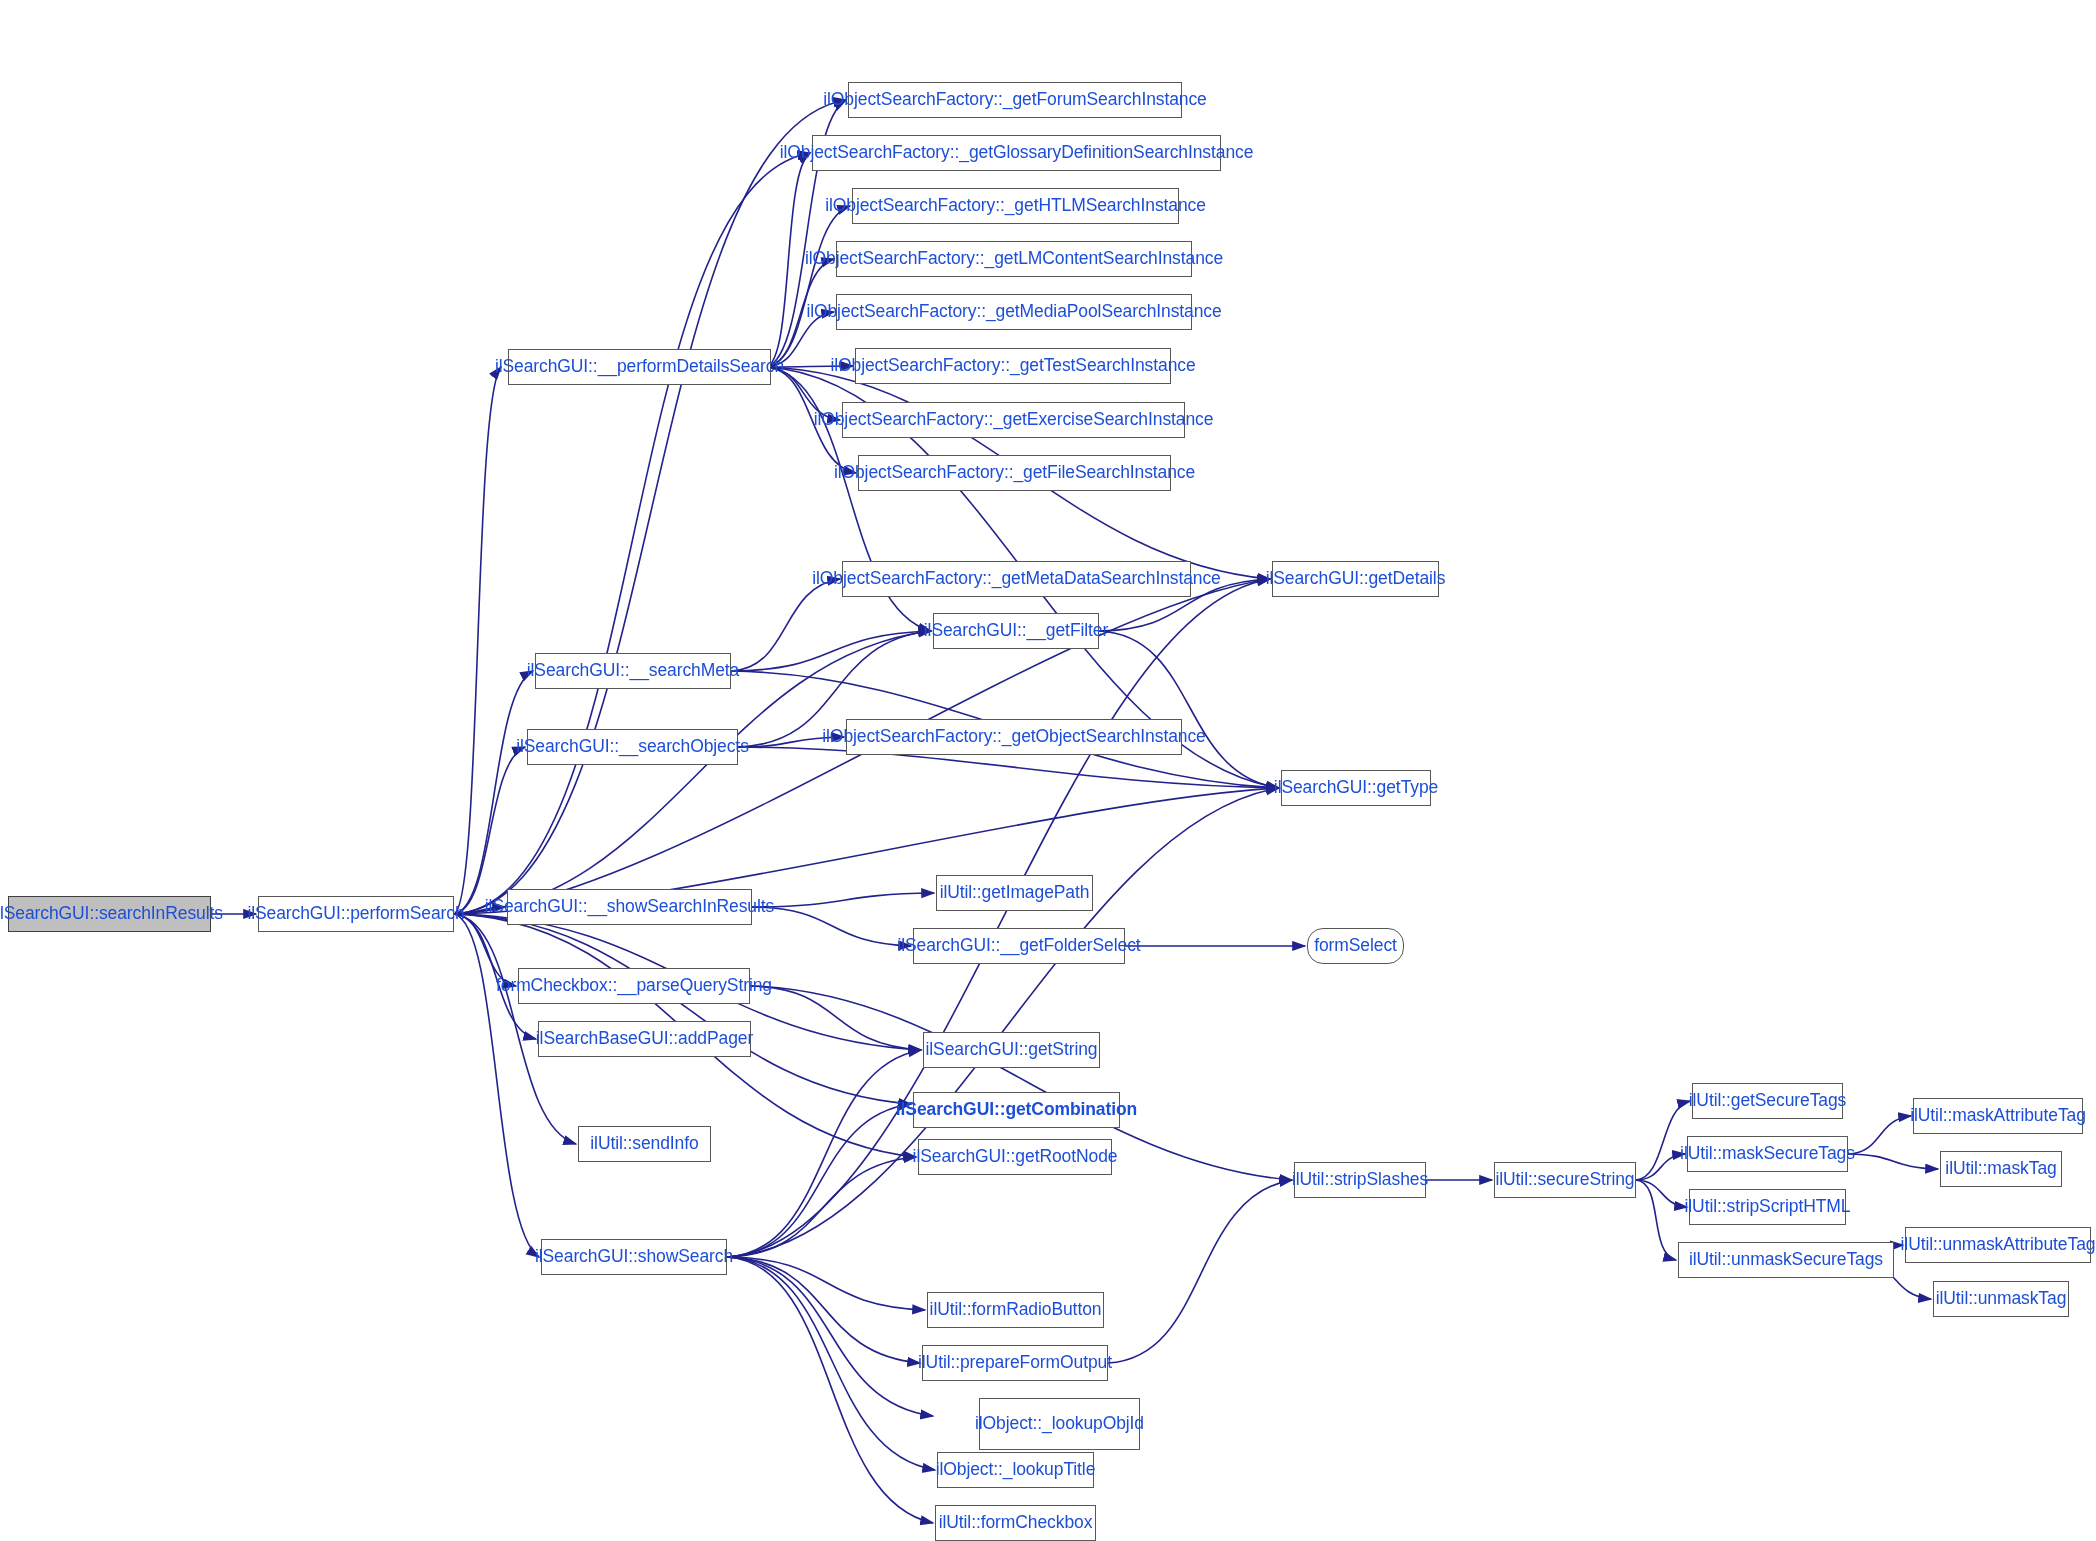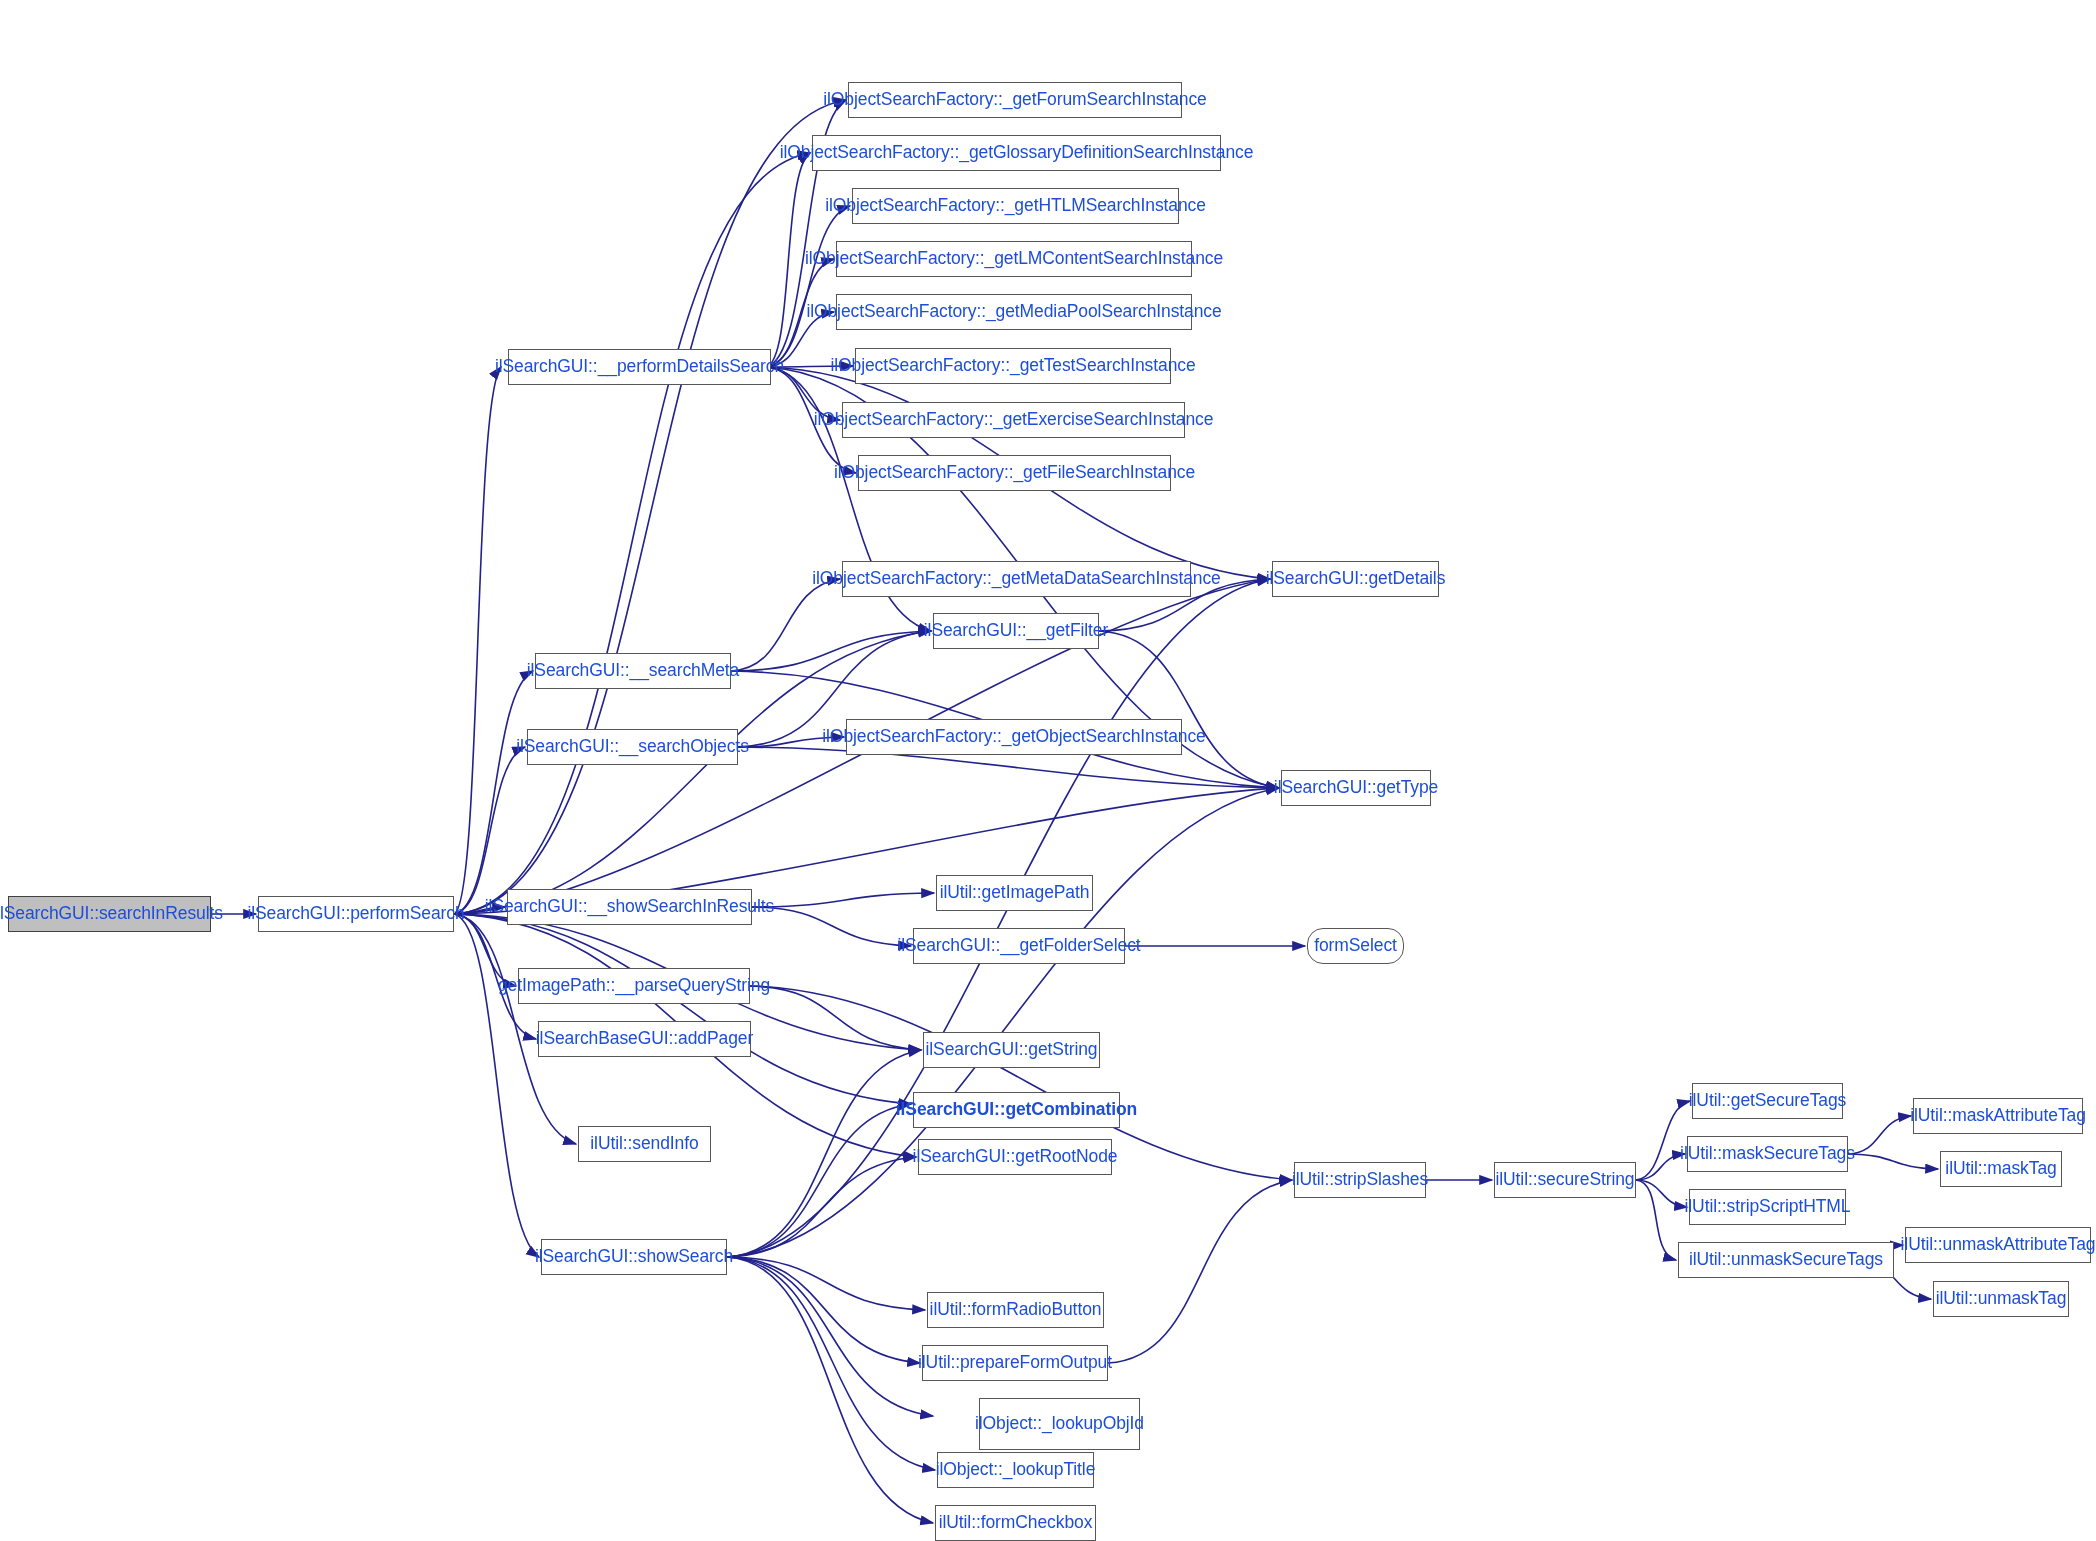--- a/index.html
+++ b/index.html
@@ -118,21 +118,21 @@
       <div class="node" style="left: 535px; top: 653px; width: 196px; height: 36px;">
         <span>ilSearchGUI::__searchMeta</span>
       </div>
       <div class="node" style="left: 527px; top: 729px; width: 211px; height: 36px;">
         <span>ilSearchGUI::__searchObjects</span>
       </div>
       <div class="node" style="left: 507px; top: 889px; width: 245px; height: 36px;">
         <span>ilSearchGUI::__showSearchInResults</span>
       </div>
       <div class="node" style="left: 518px; top: 968px; width: 232px; height: 36px;">
-        <span>getImagePath::__parseQueryString</span>
+        <span>formCheckbox::__parseQueryString</span>
       </div>
       <div class="node" style="left: 538px; top: 1021px; width: 213px; height: 36px;">
         <span>ilSearchBaseGUI::addPager</span>
       </div>
       <div class="node" style="left: 578px; top: 1126px; width: 133px; height: 36px;">
         <span>ilUtil::sendInfo</span>
       </div>
       <div class="node" style="left: 541px; top: 1239px; width: 186px; height: 36px;">
         <span>ilSearchGUI::showSearch</span>
       </div>

